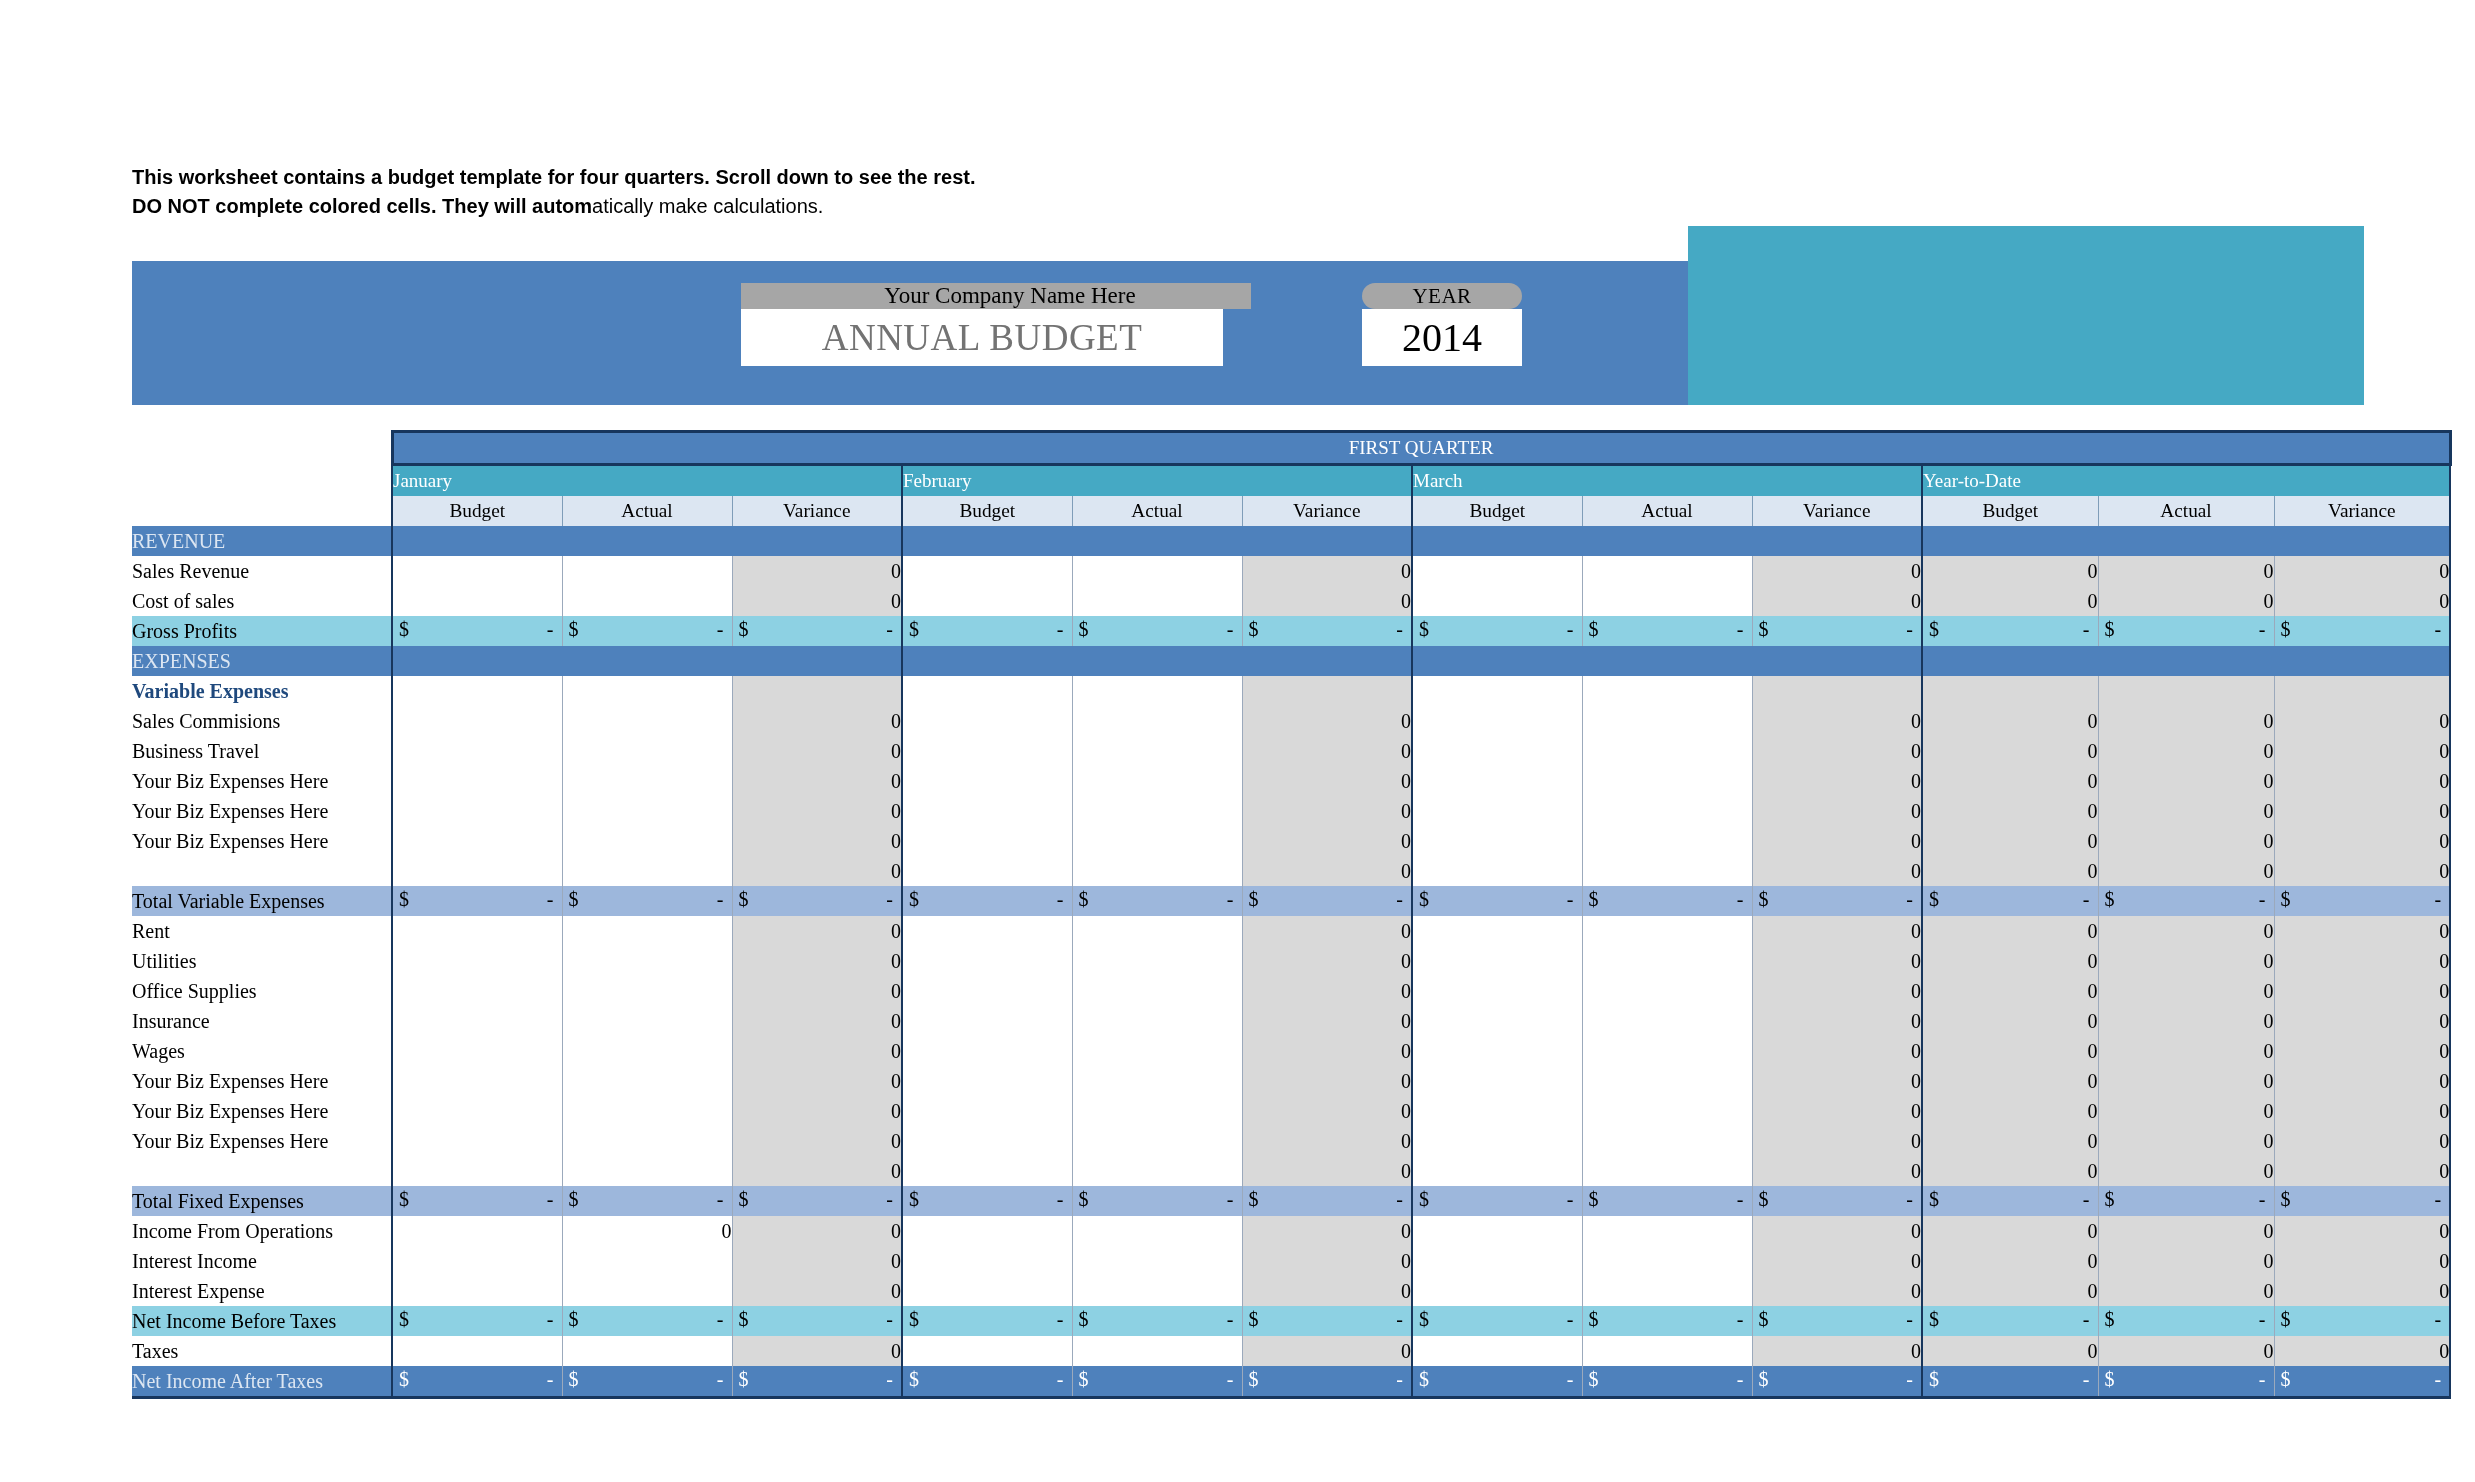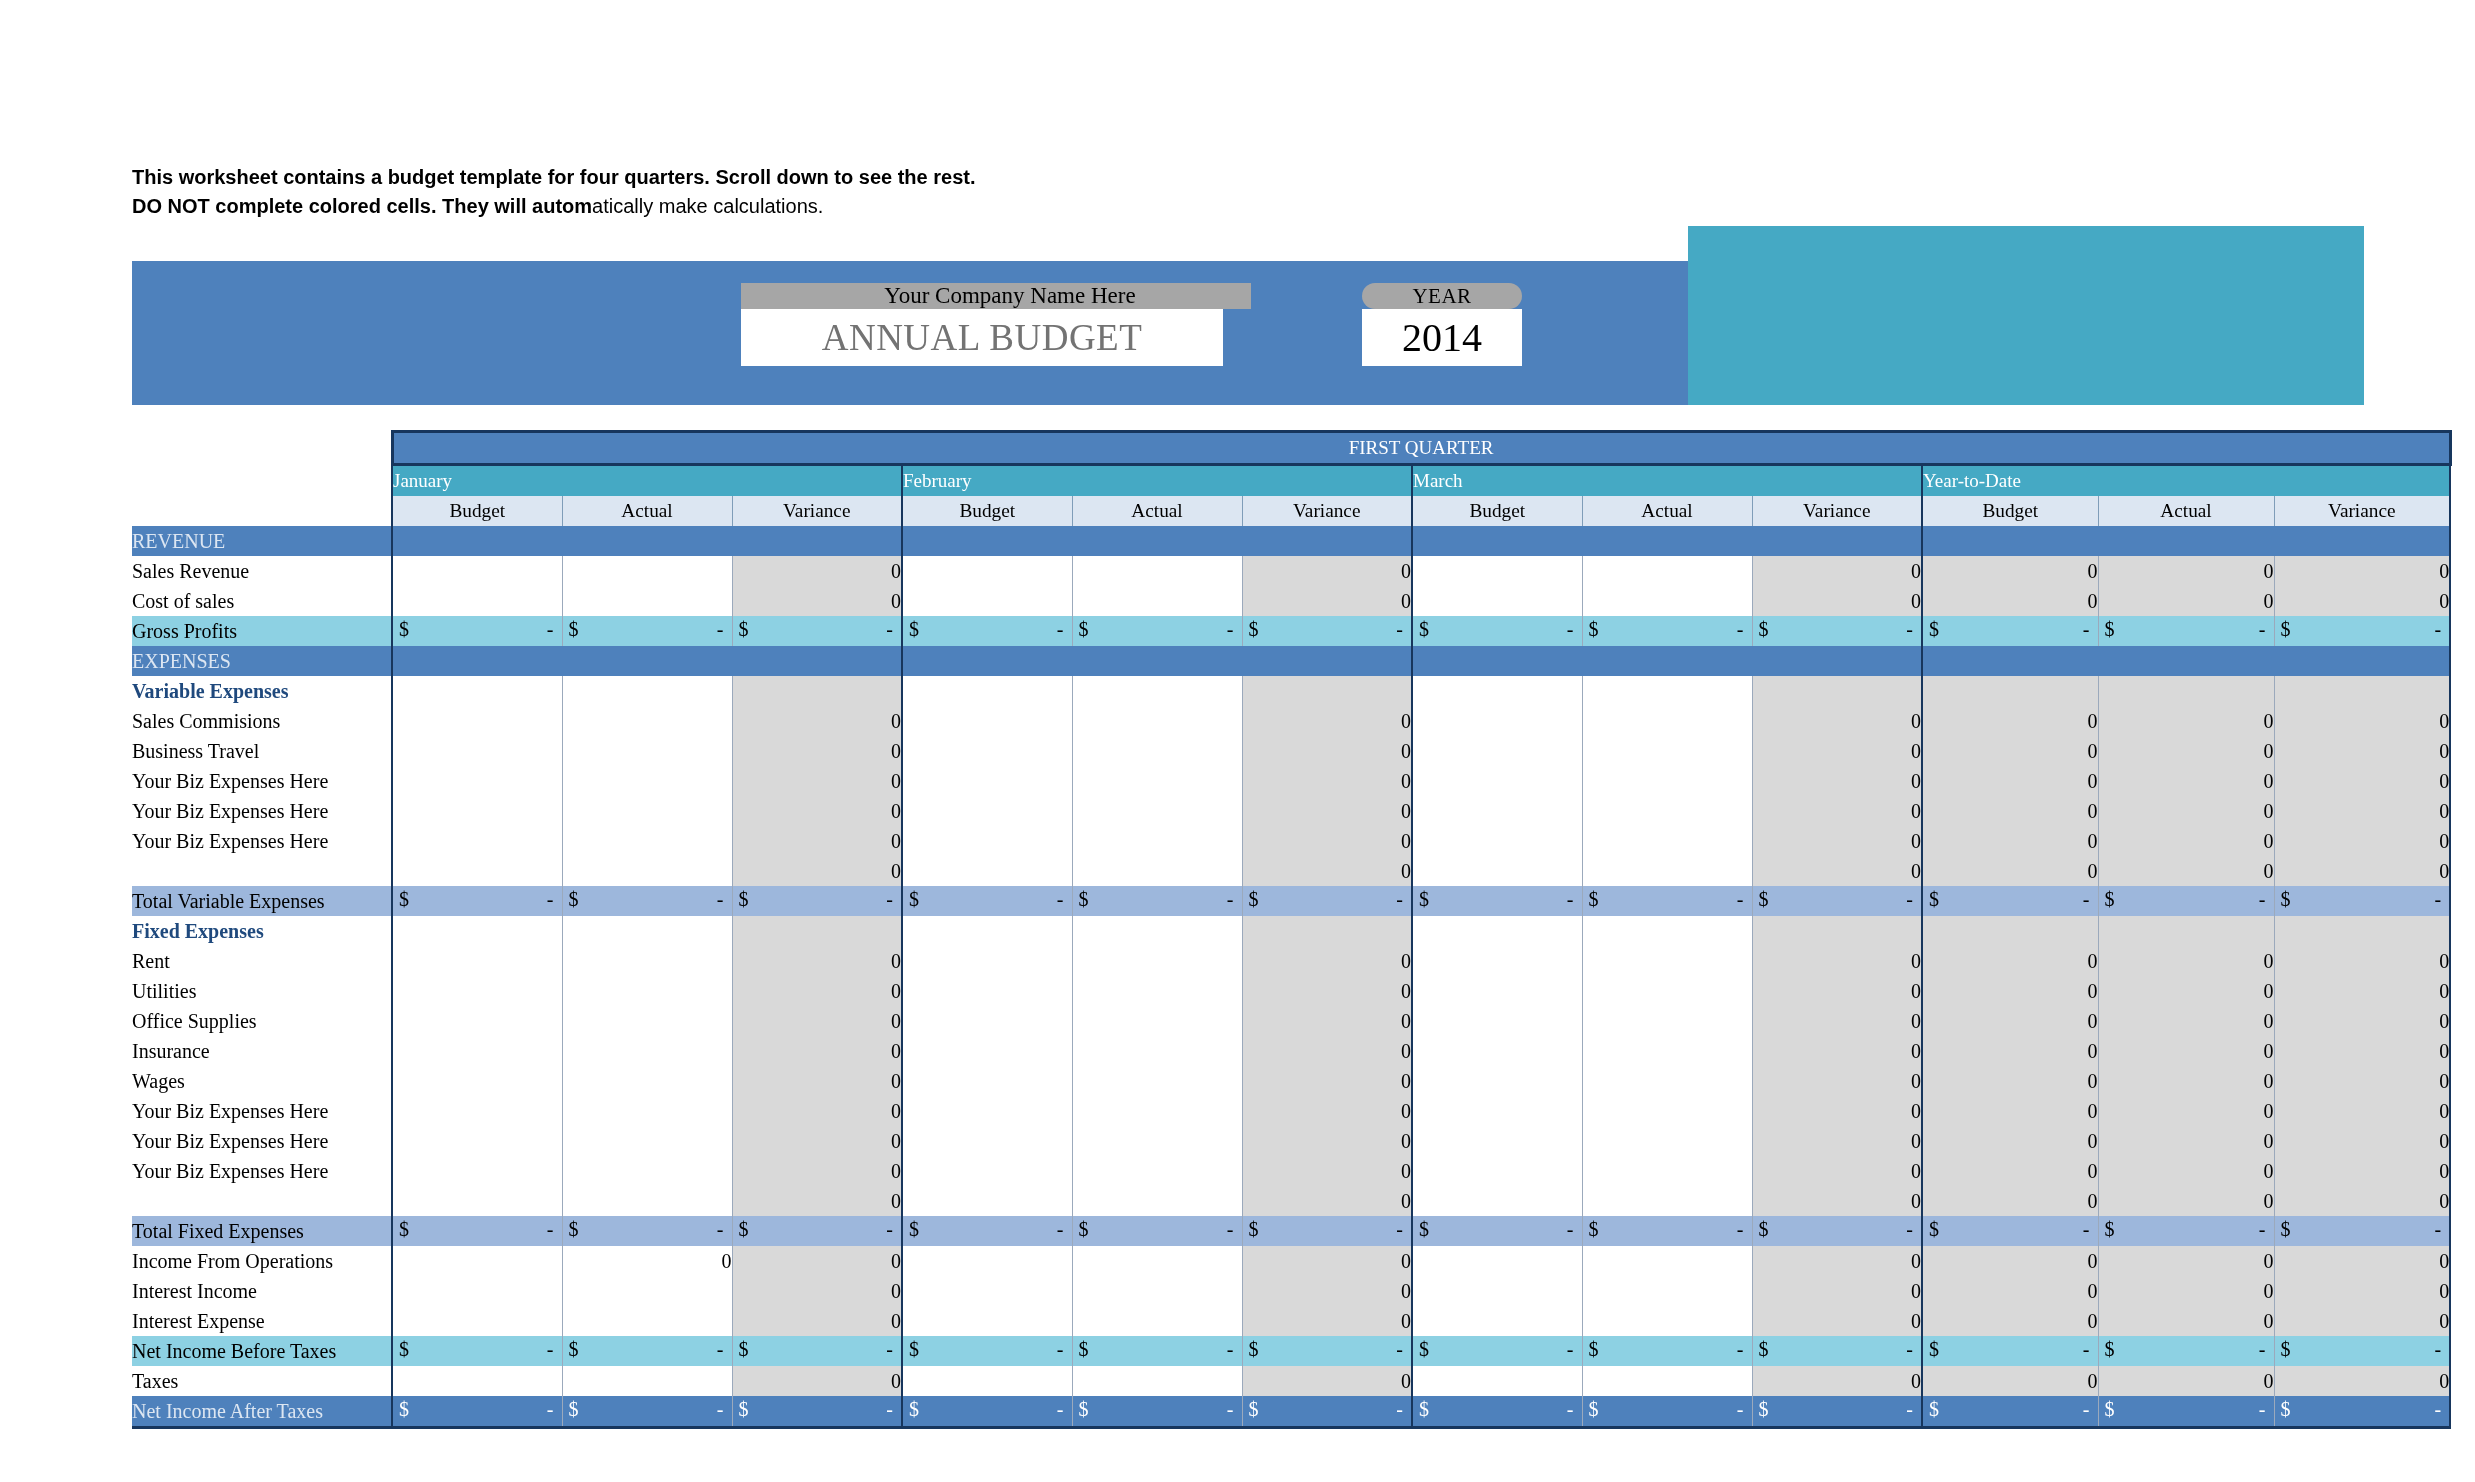--- a/index.html
+++ b/index.html
@@ -471,35 +471,20 @@
           <td class="tot-cell med">
             <span class="dol">$</span>
             <span class="dash">-</span>
           </td>
           <td class="tot-cell med grp-end">
             <span class="dol">$</span>
             <span class="dash">-</span>
           </td>
         </tr>
         <tr class="">
-          <td class="rl group">Fixed Expenses</td>
-          <td class="cell grp-start"></td>
-          <td class="cell"></td>
-          <td class="cell calc grp-end"></td>
-          <td class="cell grp-start"></td>
-          <td class="cell"></td>
-          <td class="cell calc grp-end"></td>
-          <td class="cell grp-start"></td>
-          <td class="cell"></td>
-          <td class="cell calc grp-end"></td>
-          <td class="cell calc grp-start"></td>
-          <td class="cell calc"></td>
-          <td class="cell calc grp-end"></td>
-        </tr>
-        <tr class="">
           <td class="rl">Rent</td>
           <td class="cell grp-start"></td>
           <td class="cell"></td>
           <td class="cell calc grp-end">0</td>
           <td class="cell grp-start"></td>
           <td class="cell"></td>
           <td class="cell calc grp-end">0</td>
           <td class="cell grp-start"></td>
           <td class="cell"></td>
           <td class="cell calc grp-end">0</td>

